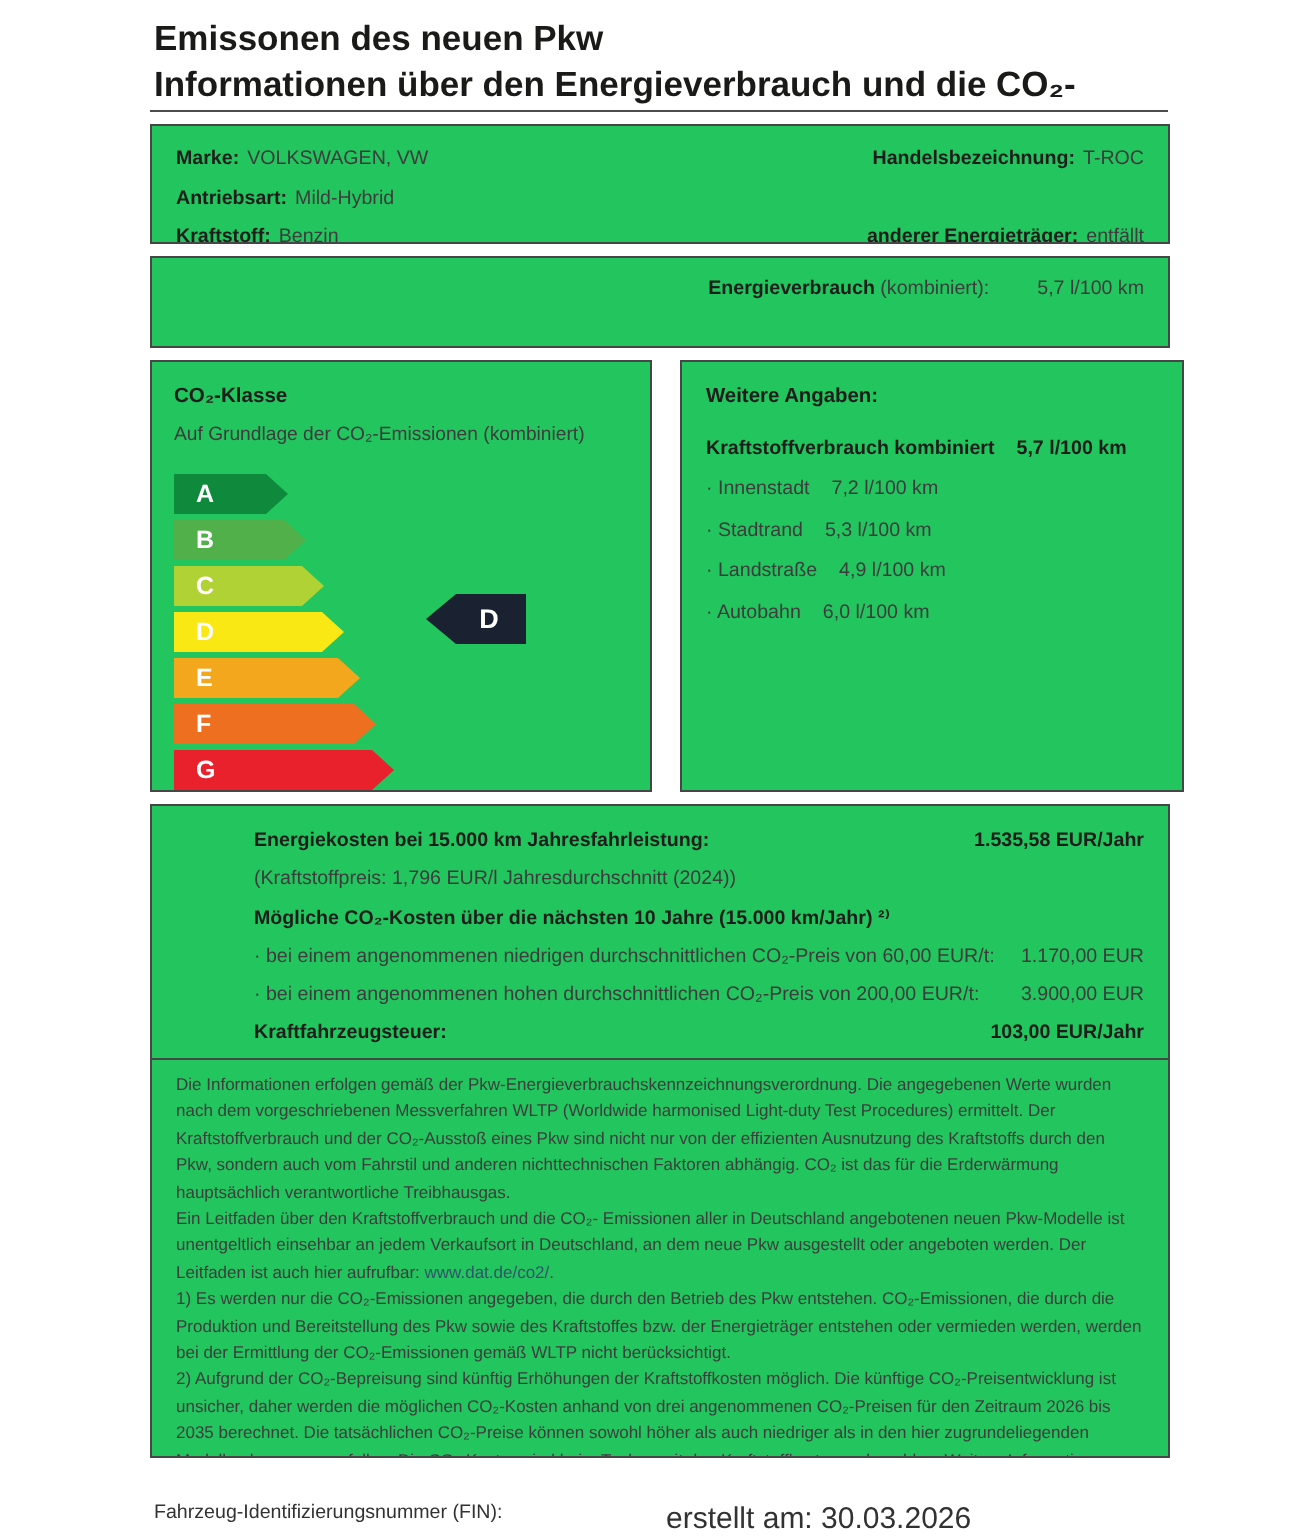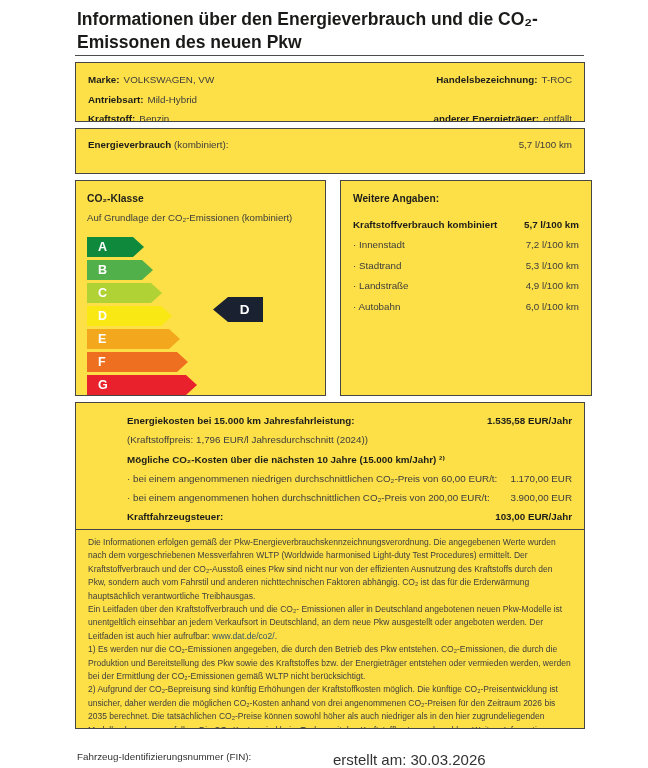--- a/index.html
+++ b/index.html
@@ -7,30 +7,30 @@
     position:relative; width:648px; height:768px; overflow:hidden;
     background:#fff; font-family:"Liberation Sans","DejaVu Sans",sans-serif;
     color:#2b2b2b; -webkit-font-smoothing:antialiased;
   }
   .title {
     position:absolute; left:77px; top:8px; width:505px;
     font-size:17.5px; font-weight:bold; line-height:1.34; color:#1a1a19;
   }
   .title-rule { position:absolute; left:75px; top:55px; width:509px; height:1px; background:#4c4c4c; }
 
-  .box { position:absolute; box-sizing:border-box; border:1.5px solid #464646; background:#fde047; overflow:hidden; }
+  .box { position:absolute; box-sizing:border-box; border:1.5px solid #464646; background:#22c55e; overflow:hidden; }
 
   #box-vehicle { left:75px; top:62px; width:510px; height:60px; padding:7px 12px 0 12px; }
   .vrow { display:flex; justify-content:space-between; line-height:19.5px; font-size:9.8px; }
   .lbl { font-weight:bold; color:#1d1d1b; }
   .val { color:#3c3c3c; }
   .pair .lbl { margin-right:4px; }
 
   #box-consumption { left:75px; top:128px; width:510px; height:46px; padding:6px 12px 0 12px; }
-  .crow { display:flex; justify-content:space-between; line-height:20px; font-size:9.8px; }
+  .crow { display:flex; justify-content:flex-end; line-height:20px; font-size:9.8px;gap:24px; }
 
   #box-class { left:75px; top:180px; width:251px; height:216px; padding:12px 10px 0 11px; }
   .class-title { font-size:10.3px; font-weight:bold; color:#1d1d1b; }
   .class-sub { font-size:9.6px; color:#3c3c3c; margin-top:8px; }
   .arrows { margin-top:14px; }
   .class-arrow {
     height:20px; margin-bottom:3px; box-sizing:border-box;
     display:flex; align-items:center; padding-left:11px;
     color:#fff; font-weight:bold; font-size:12.5px;
     clip-path:polygon(0 0, calc(100% - 11px) 0, 100% 50%, calc(100% - 11px) 100%, 0 100%);
@@ -38,21 +38,21 @@
   .rating-badge {
     position:absolute; left:137px; top:116px; width:50px; height:25px;
     box-sizing:border-box; padding-left:13px;
     display:flex; align-items:center; justify-content:center;
     color:#fff; font-weight:bold; font-size:13.5px;
     clip-path:polygon(0 50%, 15px 0, 100% 0, 100% 100%, 15px 100%);
   }
 
   #box-additional { left:340px; top:180px; width:252px; height:216px; padding:12px 12px 0 12px; }
   .add-title { font-size:10.2px; font-weight:bold; color:#1d1d1b; margin-bottom:11px; }
-  .add-row { display:flex; justify-content:space-between; line-height:20.4px; font-size:9.8px; color:#3c3c3c; }
+  .add-row { display:flex; justify-content:flex-start; line-height:20.4px; font-size:9.8px; color:#3c3c3c;gap:11px; }
   .add-row.emph { font-weight:bold; color:#1d1d1b; }
 
   #box-costs { left:75px; top:402px; width:510px; height:134px; padding:8px 12px 0 12px; }
   .cost-row { display:flex; justify-content:space-between; line-height:19.3px; font-size:9.8px; color:#3c3c3c;margin-left:39px; }
   .cost-row.emph { font-weight:bold; color:#1d1d1b; }
 
   #box-legal {
     left:75px; top:529px; width:510px; height:200px; padding:6px 12px 0 12px;
     font-size:8.5px; line-height:13.4px; color:#3d3d3d;
   }
@@ -61,22 +61,22 @@
 
   .footer-fin { position:absolute; left:77px; top:751px; font-size:9.8px; color:#323232; }
   .footer-date { position:absolute; left:333px; top:751px; font-size:15px; color:#323232; }
 </style>
 </head>
 <body>
 
 <div class="page">
 
   <div class="title">
+    <div>Emissonen des neuen Pkw</div>
     <div>Informationen über den Energieverbrauch und die CO₂-</div>
-    <div>Emissonen des neuen Pkw</div>
   </div>
   <div class="title-rule"></div>
 
   <div class="box" id="box-vehicle">
     <div class="vrow">
       <span class="pair">
         <span class="lbl">Marke:</span><span class="val">VOLKSWAGEN, VW</span>
       </span>
       <span class="pair">
         <span class="lbl">Handelsbezeichnung:</span><span class="val">T-ROC</span>

